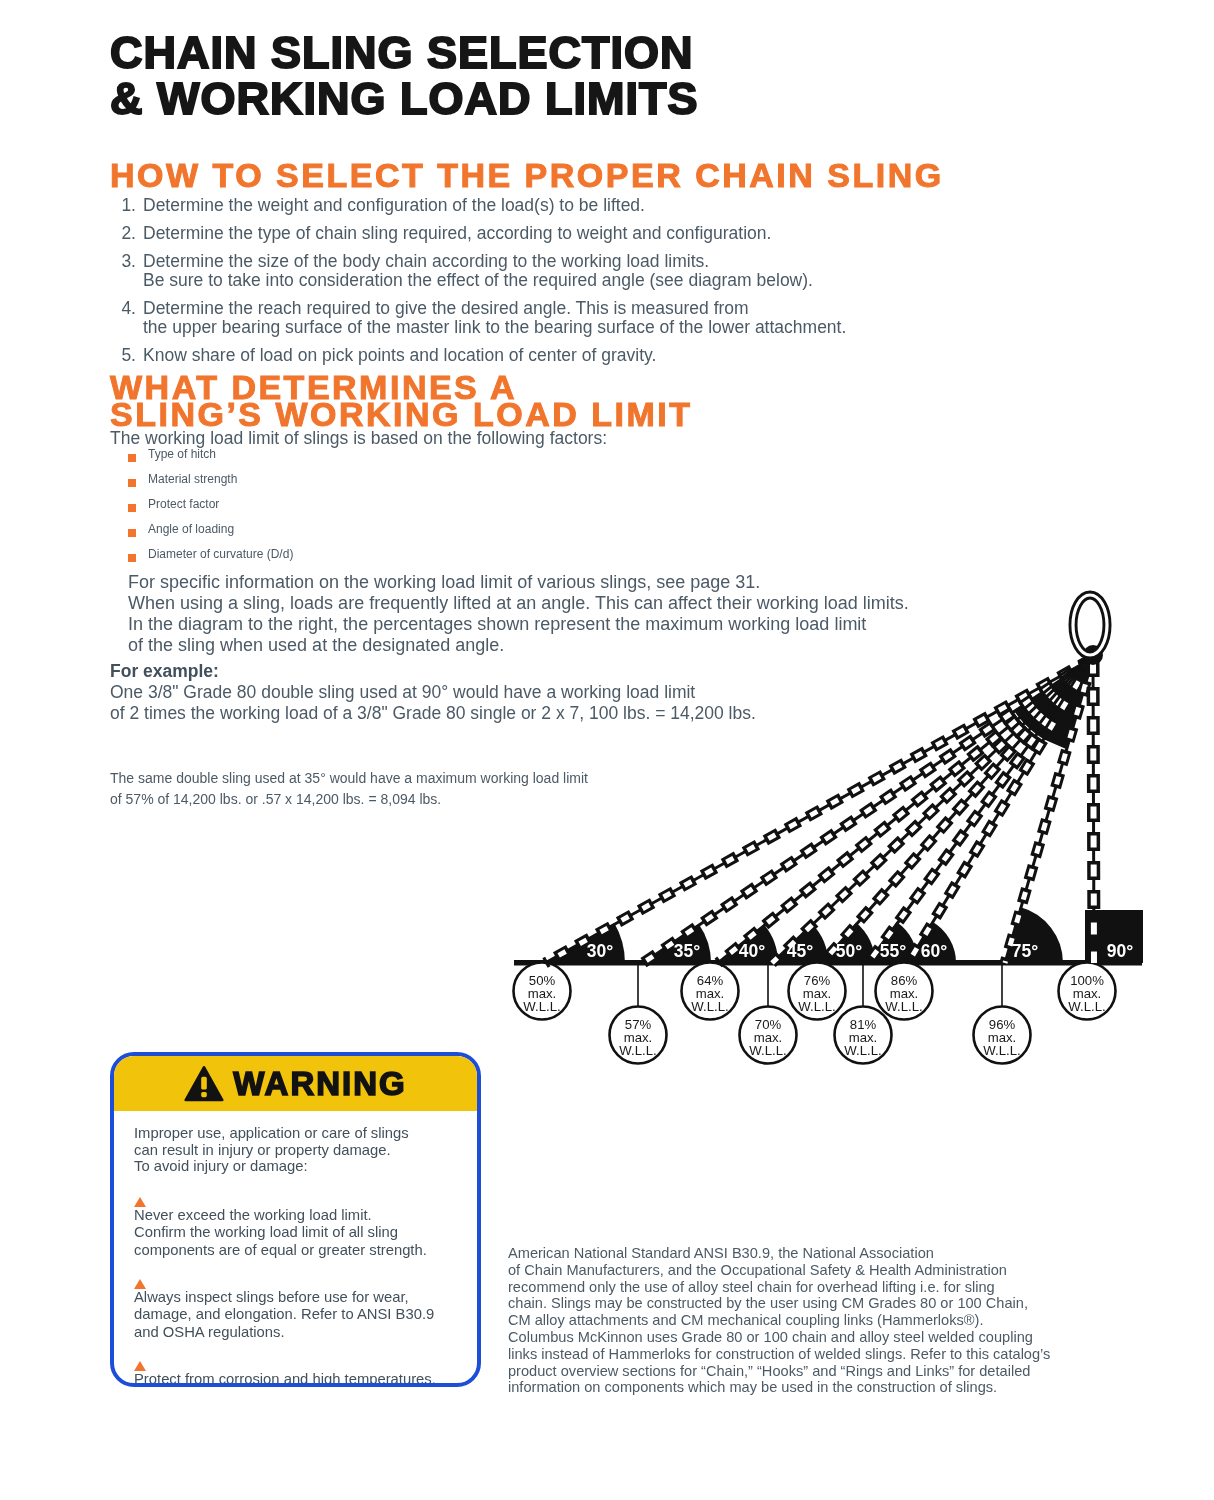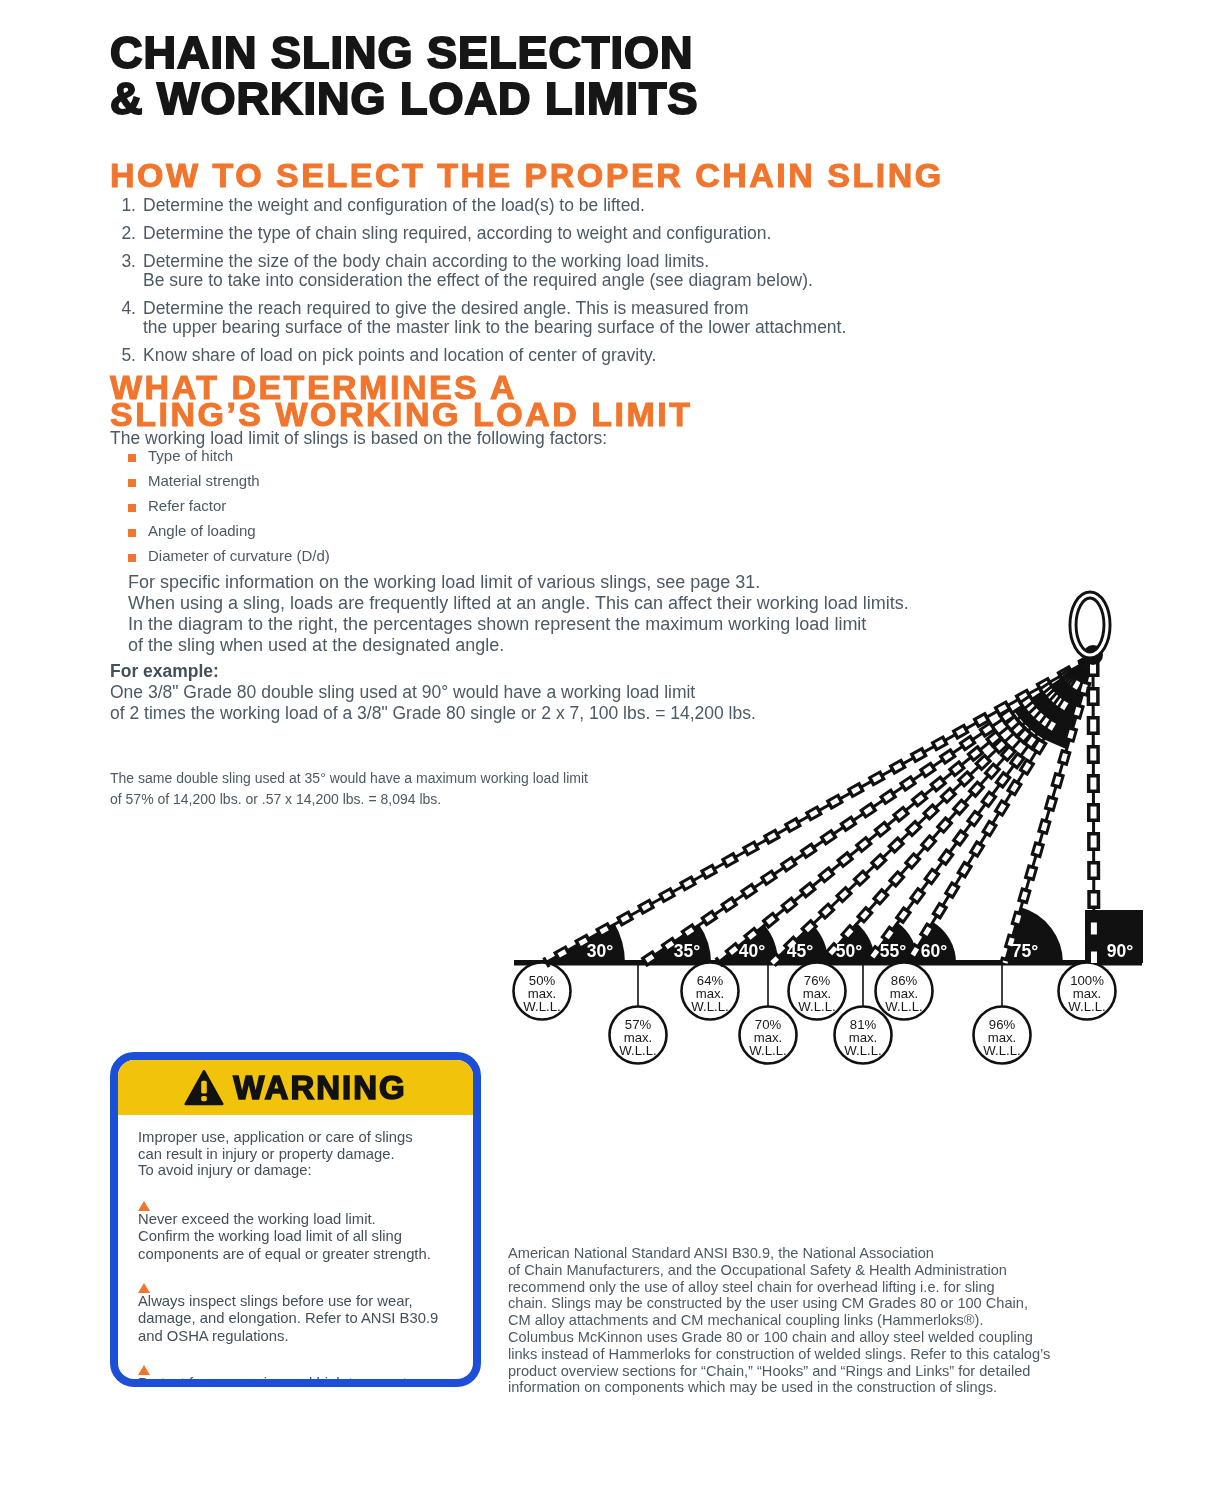--- a/index.html
+++ b/index.html
@@ -21,31 +21,31 @@
   }
   .h1{left:110px;top:162px;}
   .h2{left:110px;top:374px;}
   
   .steps{left:110px;top:196px;width:860px;font-size:17.5px;line-height:19px;}
   .step{display:flex;margin-bottom:9px;}
   .step .num{width:26px;flex:0 0 26px;text-align:right;margin-right:7px;}
   
   .intro{left:110px;top:428px;width:700px;font-size:17.5px;}
   .factors{left:128px;top:447px;width:500px;}
-  .factor{display:flex;align-items:flex-start;height:25px;font-size:15px;}
+  .factor{display:flex;align-items:flex-start;height:25px;font-size:12px;}
   .sq{width:8px;height:8px;background:#F1752C;margin:7px 12px 0 0;flex:0 0 8px;}
   .para1{left:128px;top:572px;width:850px;font-size:18px;line-height:21px;}
   .ex-label{left:110px;top:661px;font-weight:bold;color:#42505B;font-size:17.5px;}
   .ex1{left:110px;top:682px;width:850px;font-size:17.5px;line-height:21px;}
   .ex2{left:110px;top:730px;width:850px;font-size:14px;line-height:21px;margin-top:38px;}
   
   #sling-diagram{left:500px;top:580px;pointer-events:none;}
   
   .warnbox{
-    left:110px;top:1052px;width:371px;height:335px;border:8px solid #1d4ed8;
+    left:110px;top:1052px;width:371px;height:335px;border:4px solid #1d4ed8;
     border-radius:24px;overflow:hidden;background:#fff;box-sizing:border-box;
   }
   .warnhead{
     background:#F2C30B;height:55px;display:flex;align-items:center;justify-content:center;gap:9px;
   }
   .warnhead .wtitle{
     font-size:33px;font-weight:bold;color:#121212;letter-spacing:2px;-webkit-text-stroke:1.6px #121212;
   }
   .warnbody{padding:14px 16px 0 20px;color:#42505B;}
   .warnintro{font-size:14.8px;line-height:16.5px;margin-bottom:6px;}
@@ -101,21 +101,21 @@
     <div class="factor">
       <span class="sq"></span>
       <span>Type of hitch</span>
     </div>
     <div class="factor">
       <span class="sq"></span>
       <span>Material strength</span>
     </div>
     <div class="factor">
       <span class="sq"></span>
-      <span>Refer factor</span>
+      <span>Protect factor</span>
     </div>
     <div class="factor">
       <span class="sq"></span>
       <span>Angle of loading</span>
     </div>
     <div class="factor">
       <span class="sq"></span>
       <span>Diameter of curvature (D/d)</span>
     </div>
   </div>

